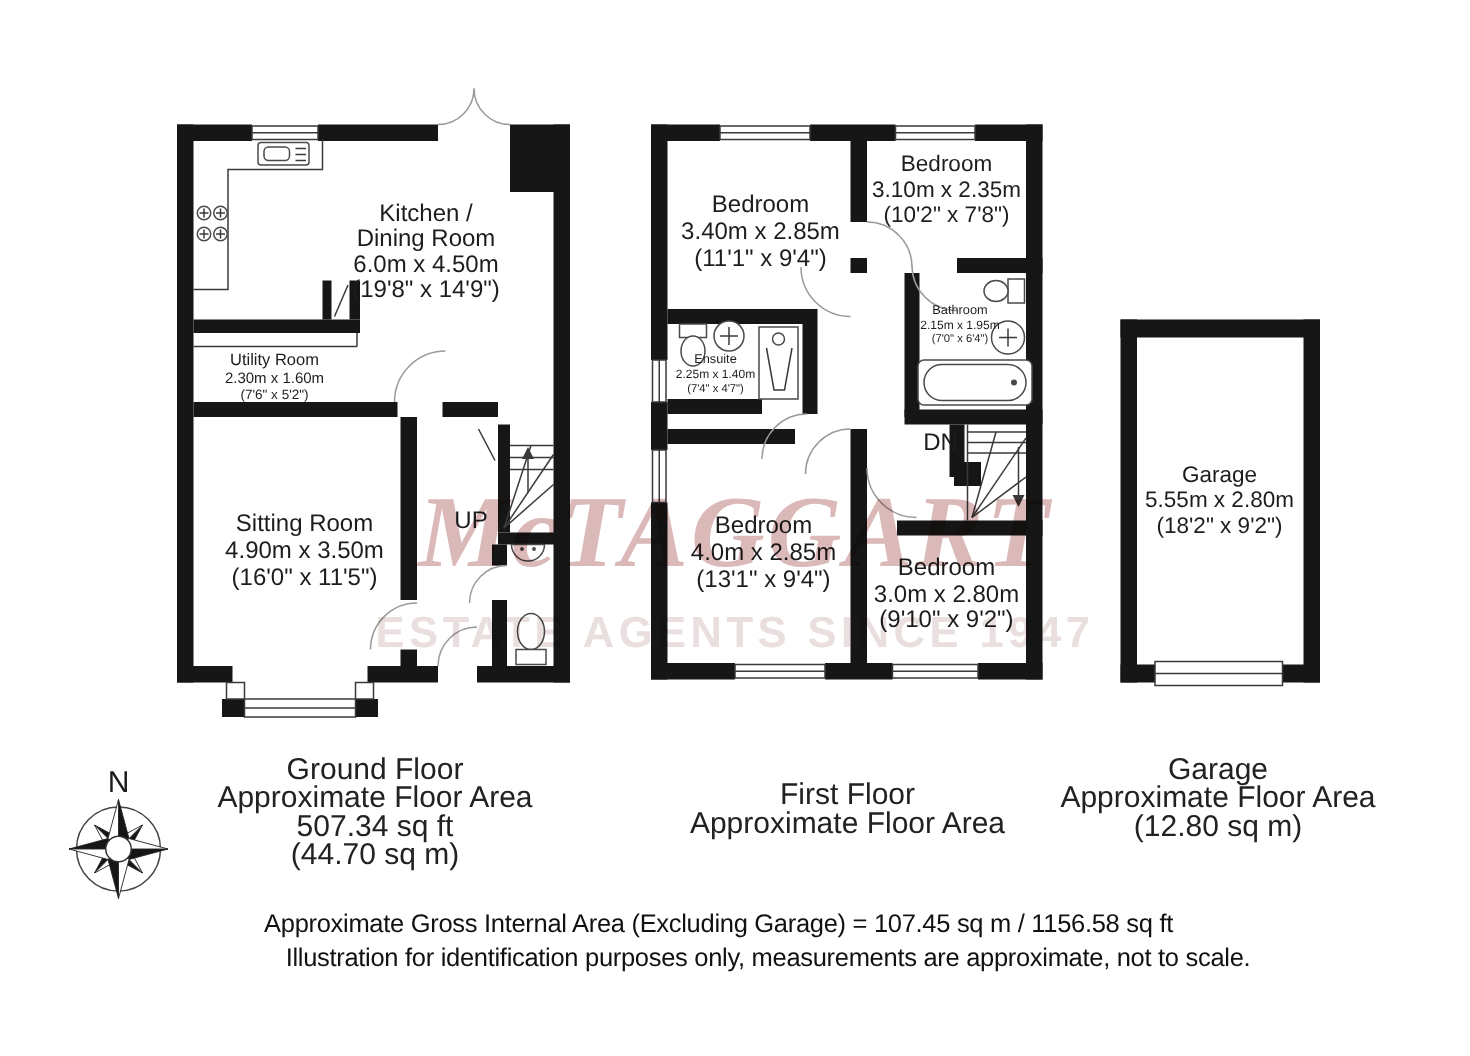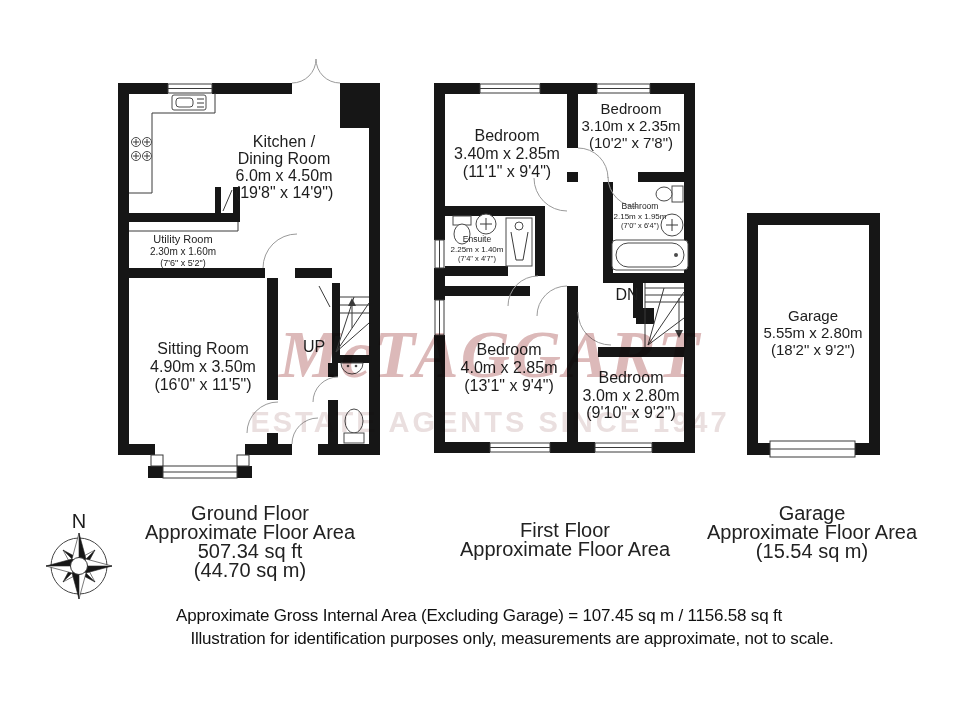--- a/index.html
+++ b/index.html
@@ -281,19 +281,19 @@
     <div>507.34 sq ft</div>
     <div>(44.70 sq m)</div>
   </div>
   <div class="caption" style="left:445px;top:504px;margin-top:17px;">
     <div>First Floor</div>
     <div>Approximate Floor Area</div>
   </div>
   <div class="caption" style="left:692px;top:504px;">
     <div>Garage</div>
     <div>Approximate Floor Area</div>
-    <div>(15.54 sq m)</div>
+    <div>(12.80 sq m)</div>
   </div>
 
   <div class="footer-line" style="top:606px;">Approximate Gross Internal Area (Excluding Garage) = 107.45 sq m / 1156.58 sq ft</div>
   <div class="footer-line" style="top:629px;padding-left:33px;">Illustration for identification purposes only, measurements are approximate, not to scale.</div>
 
 </div>
 
 </body></html>

